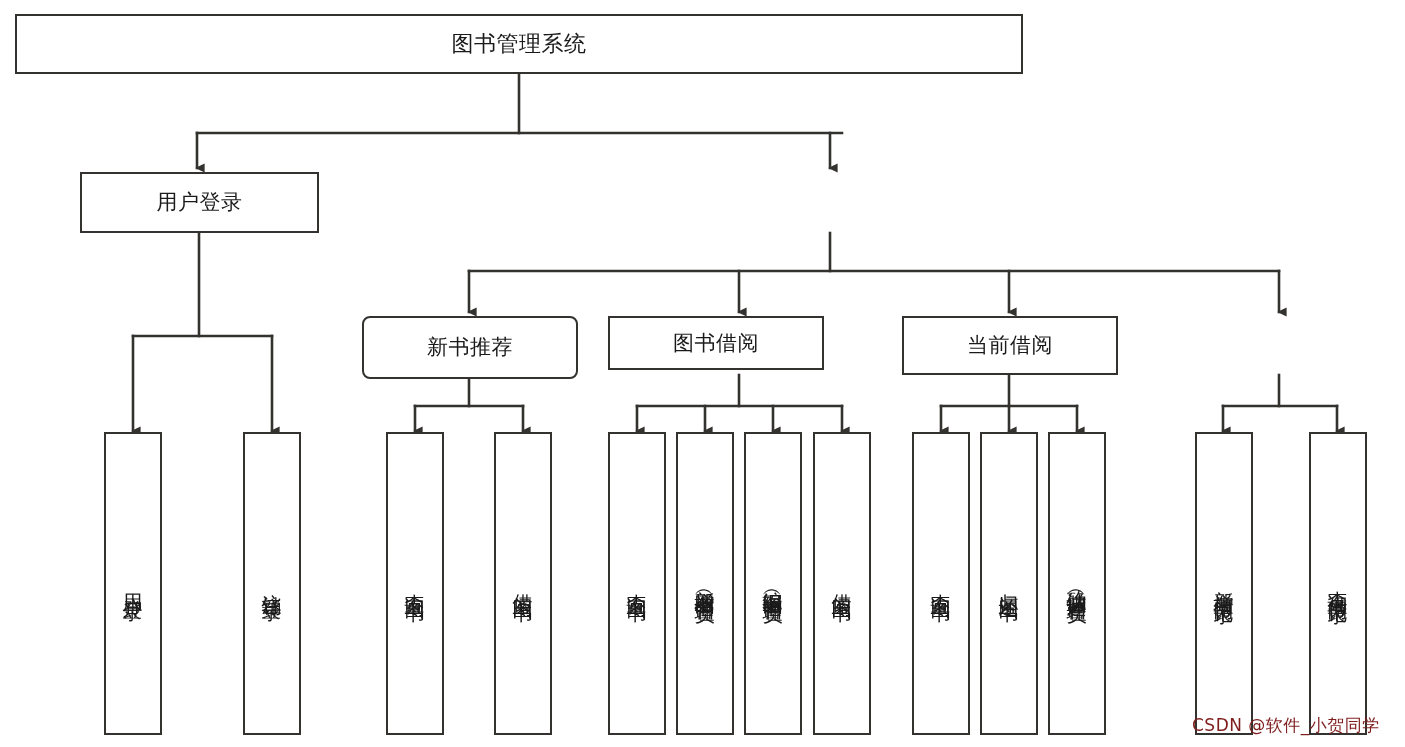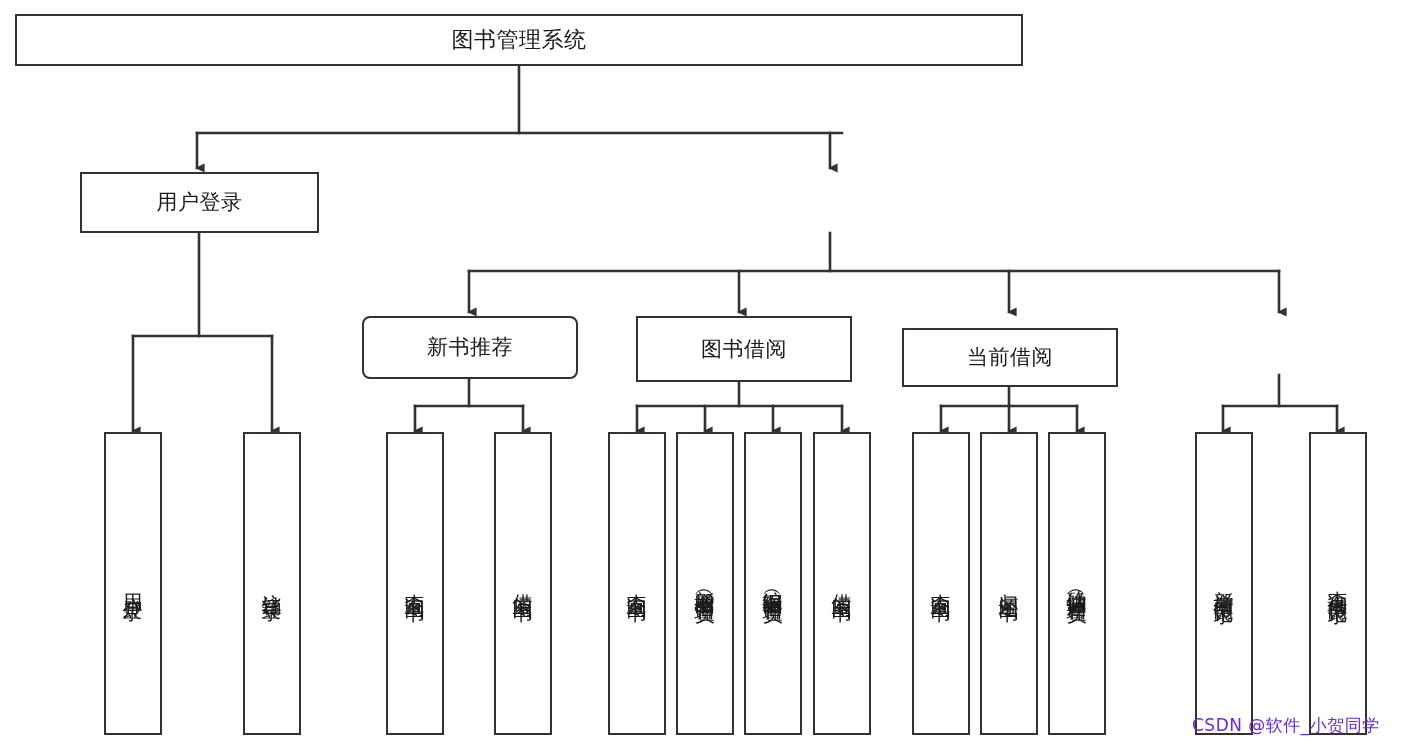--- a/index.html
+++ b/index.html
@@ -63,21 +63,21 @@
     line-height: 1.0;
     letter-spacing: 3px;
     white-space: nowrap;
     max-height: 100%;
   }
   .node.vert.two-col .label {
     letter-spacing: 2px;
   }
   .watermark {
     position: absolute;
-    color: #6d28d9;
+    color: #7f1d1d;
     font-size: 17px;
     white-space: nowrap;
     letter-spacing: 0.5px;
     font-family: "DejaVu Sans", "Liberation Sans", sans-serif;
   }
 </style>
 </head>
 <body>
 
 <div id="canvas">
@@ -128,38 +128,38 @@
       <path d="M1009,406 L1009,431" marker-end="url(#arrow)"></path>
       <path d="M1077,406 L1077,431" marker-end="url(#arrow)"></path>
 
       <path d="M1279,375 L1279,406"></path>
       <path d="M1223,406 L1337,406"></path>
       <path d="M1223,406 L1223,431" marker-end="url(#arrow)"></path>
       <path d="M1337,406 L1337,431" marker-end="url(#arrow)"></path>
     </g>
   </svg>
 
-  <div class="node horiz root" style="left:15px; top:14px; width:1008px; height:52px;">
+  <div class="node horiz root" style="left:15px; top:14px; width:1008px; height:60px;">
     <span class="label">图书管理系统</span>
   </div>
 
   <div class="node horiz" style="left:80px; top:172px; width:239px; height:61px;">
     <span class="label">用户登录</span>
   </div>
 
 
   <div class="node horiz" style="left:362px; top:316px; width:216px; height:63px;border-radius:8px;">
     <span class="label">新书推荐</span>
   </div>
 
-  <div class="node horiz" style="left:636px; top:316px; width:216px; height:66px;">
+  <div class="node horiz" style="left:608px; top:316px; width:216px; height:54px;">
     <span class="label">图书借阅</span>
   </div>
 
-  <div class="node horiz" style="left:902px; top:316px; width:216px; height:59px;margin-top:12px;">
+  <div class="node horiz" style="left:902px; top:316px; width:216px; height:59px;">
     <span class="label">当前借阅</span>
   </div>
 
 
   <div class="node vert" style="left:104px; top:432px; width:58px; height:303px;">
     <span class="label">用户登录</span>
   </div>
 
   <div class="node vert" style="left:243px; top:432px; width:58px; height:303px;">
     <span class="label">注销登录</span>

